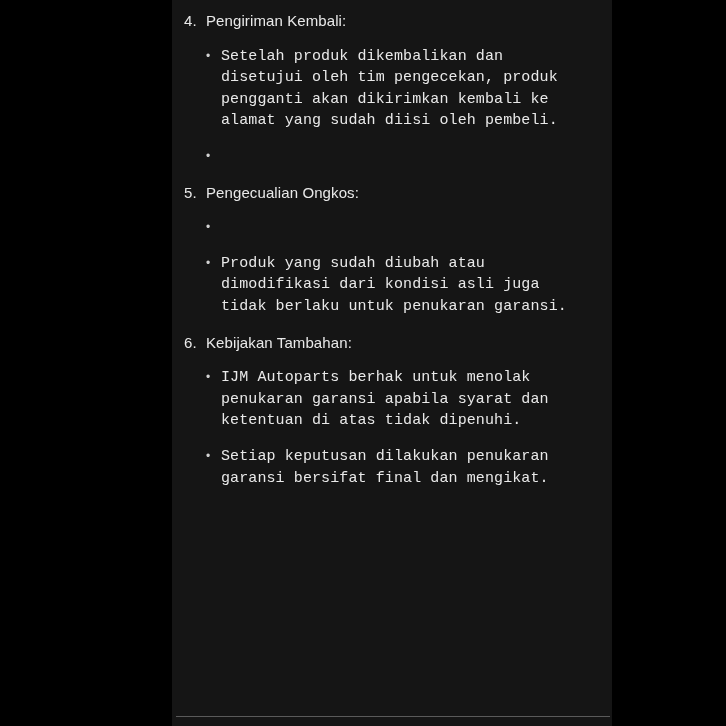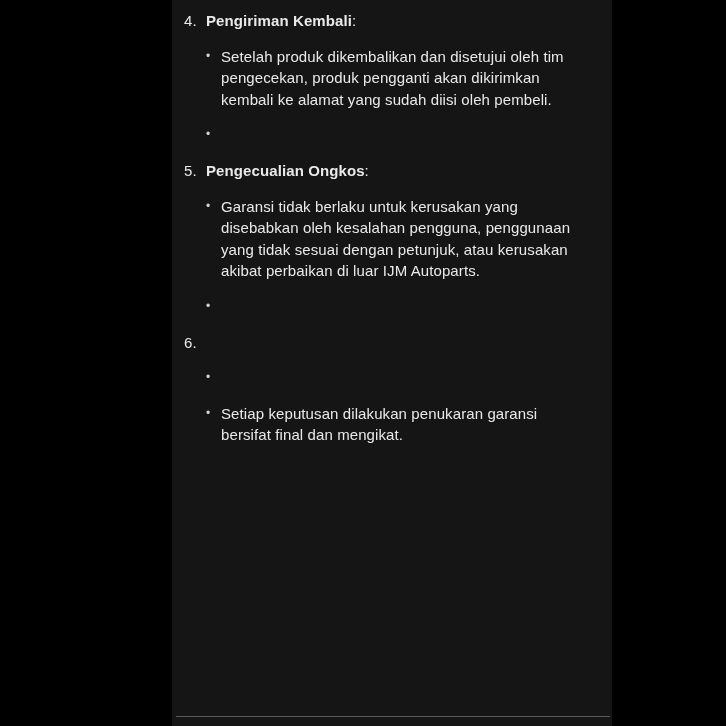--- a/index.html
+++ b/index.html
@@ -32,34 +32,35 @@
     color: #e9e9e9;
     font-size: 15px;
     line-height: 21.6px;
     letter-spacing: 0.1px;
   }
   .heading { display: flex; }
   .num {
     flex: 0 0 auto;
     width: 22px;
   }
-  .title-bold { font-weight: 700; }
+  .title-bold { font-weight: 400; }
   .bullet {
     display: flex;
     margin-left: 22px;
   }
   .dot {
     flex: 0 0 auto;
     width: 15px;
     font-size: 12px;
     line-height: 21.6px;
     color: #d2d2d2;
   }
   .btext {
     max-width: 352px;
+    font-family: Liberation Mono, monospace;
   }
   .divider {
     position: absolute;
     left: 4px;
     right: 2px;
     bottom: 9px;
     height: 1px;
     background: #5a5a5a;
   }
 </style>
@@ -81,31 +82,33 @@
       <div class="bullet">
         <span class="dot">•</span>
       </div>
 
       <div class="heading">
         <span class="num">5.</span>
         <span class="title"><b class="title-bold">Pengecualian Ongkos</b><span class="colon">:</span></span>
       </div>
       <div class="bullet">
         <span class="dot">•</span>
-        <span class="btext">Garansi tidak berlaku untuk kerusakan yang disebabkan oleh kesalahan pengguna, penggunaan yang tidak sesuai dengan petunjuk, atau kerusakan akibat perbaikan di luar IJM Autoparts.</span>
       </div>
       <div class="bullet">
         <span class="dot">•</span>
+        <span class="btext">Produk yang sudah diubah atau dimodifikasi dari kondisi asli juga tidak berlaku untuk penukaran garansi.</span>
       </div>
 
       <div class="heading">
         <span class="num">6.</span>
+        <span class="title"><b class="title-bold">Kebijakan Tambahan</b><span class="colon">:</span></span>
       </div>
       <div class="bullet">
         <span class="dot">•</span>
+        <span class="btext">IJM Autoparts berhak untuk menolak penukaran garansi apabila syarat dan ketentuan di atas tidak dipenuhi.</span>
       </div>
       <div class="bullet">
         <span class="dot">•</span>
         <span class="btext">Setiap keputusan dilakukan penukaran garansi bersifat final dan mengikat.</span>
       </div>
 
     </div>
     <div class="divider"></div>
   </div>
 </div>

